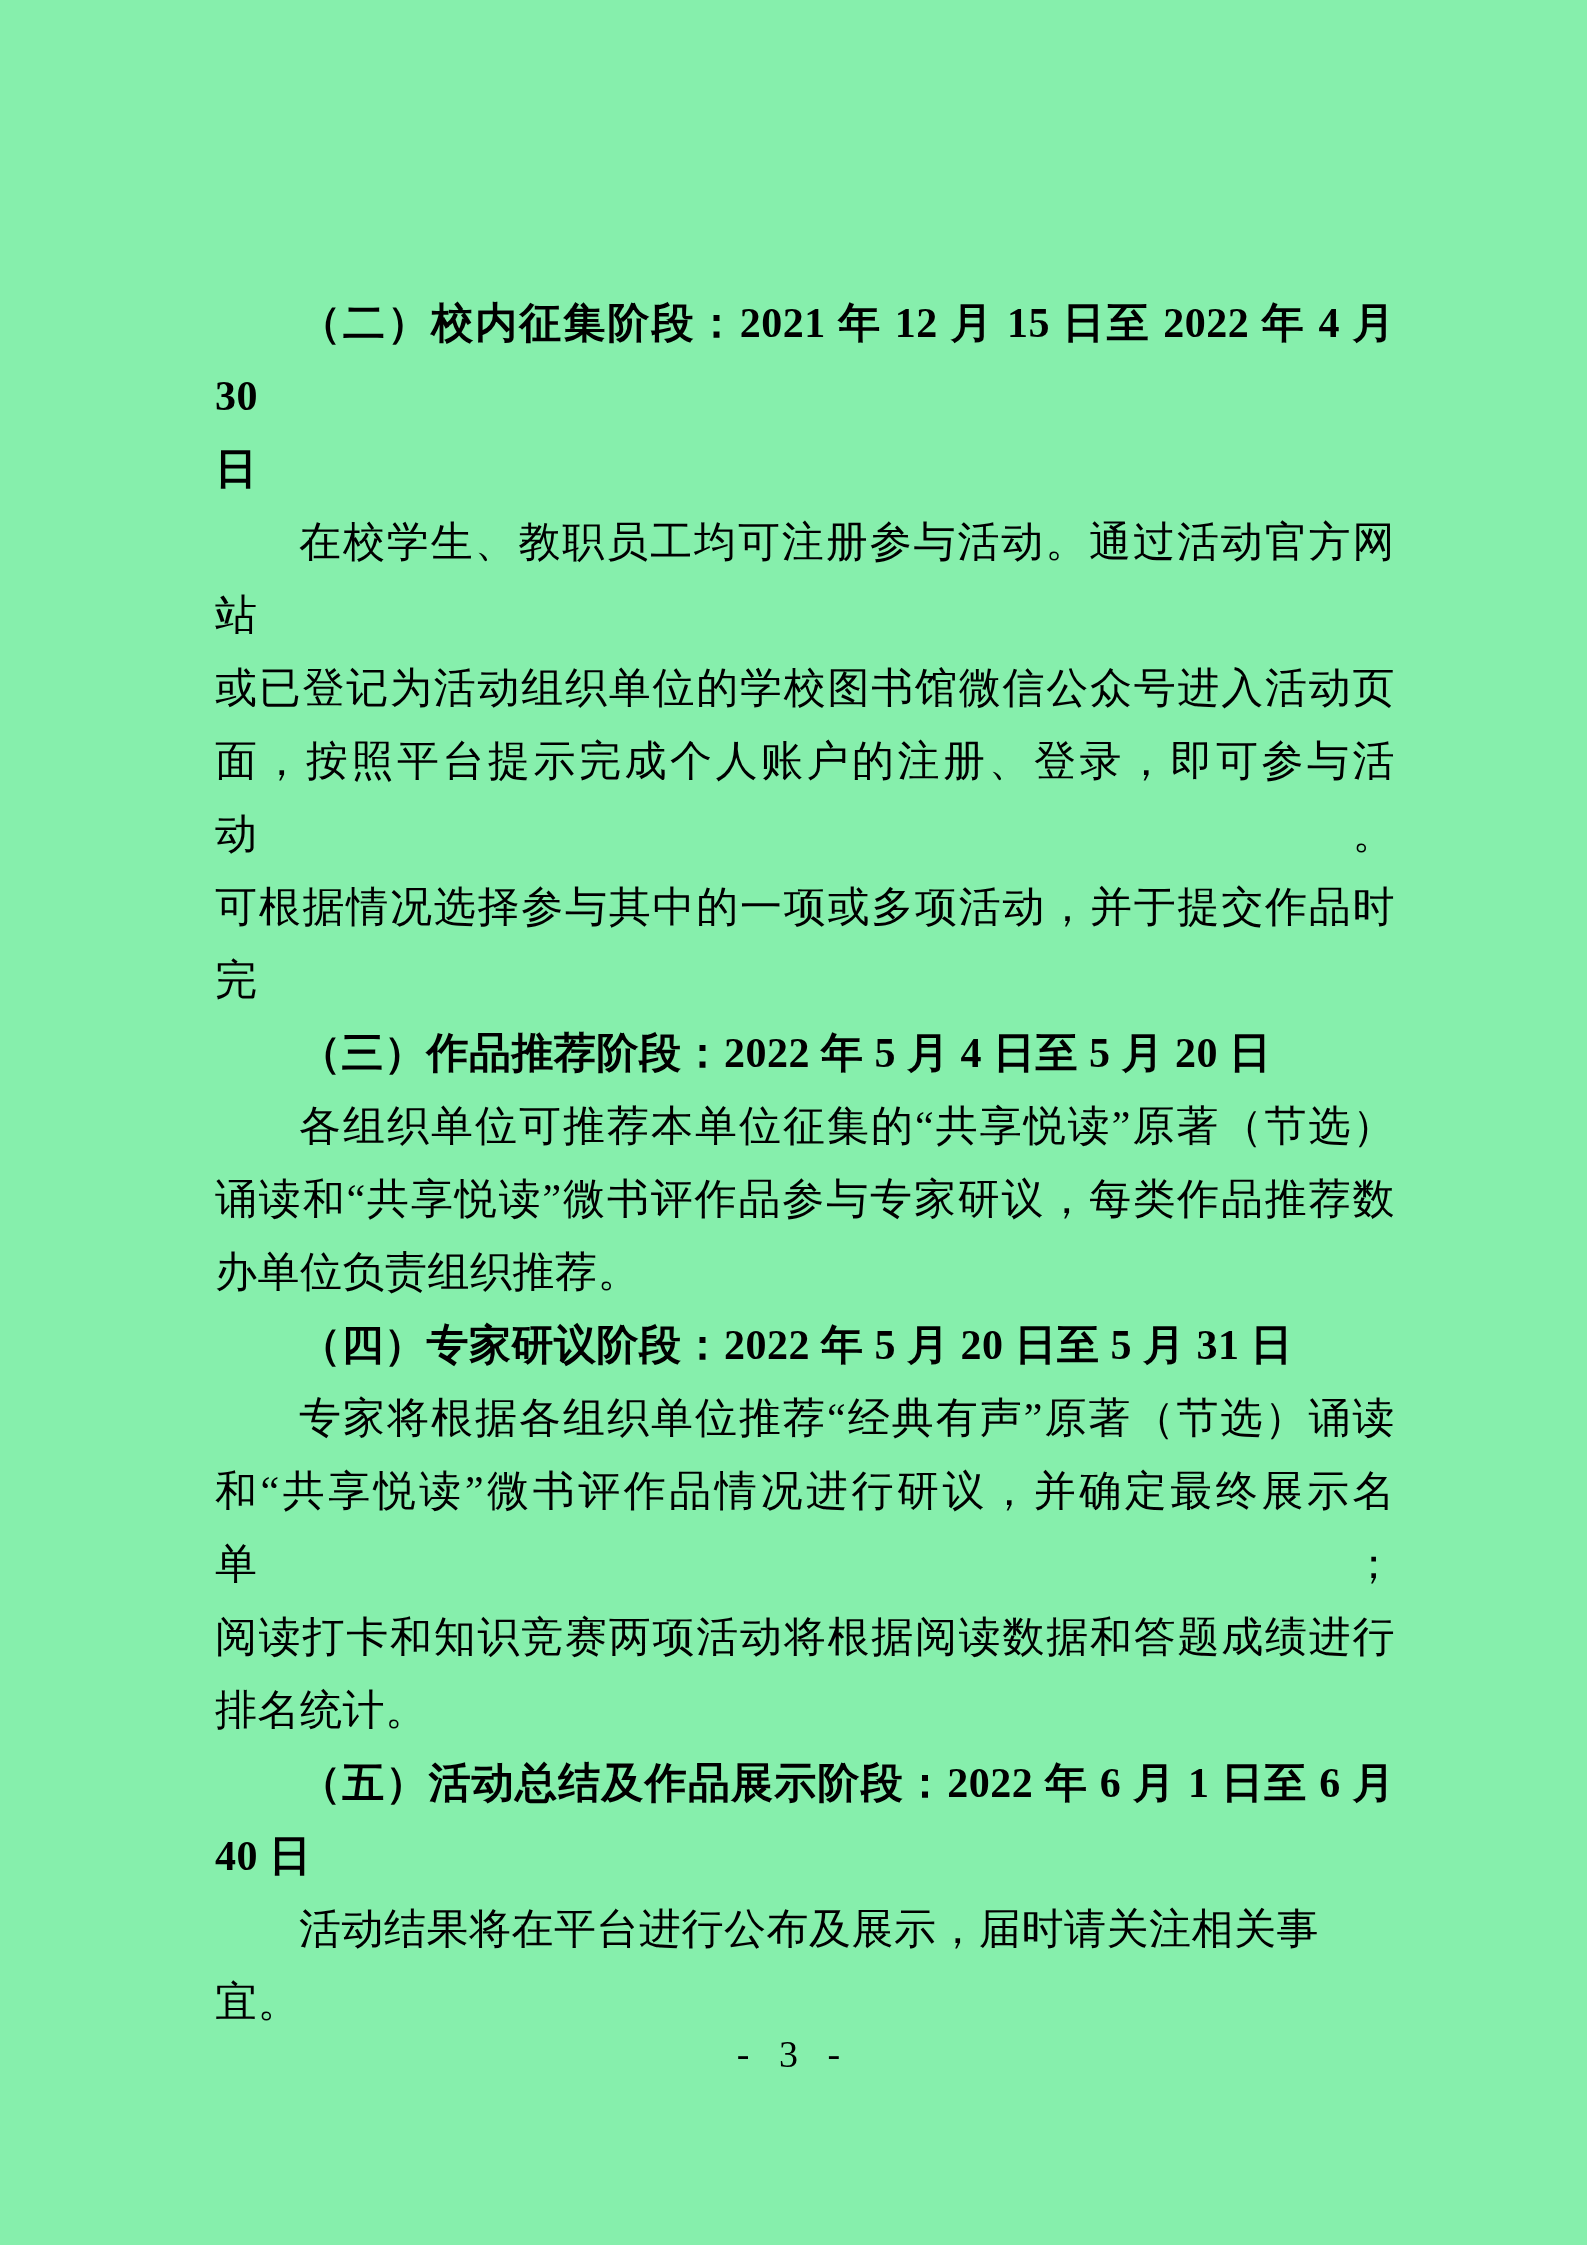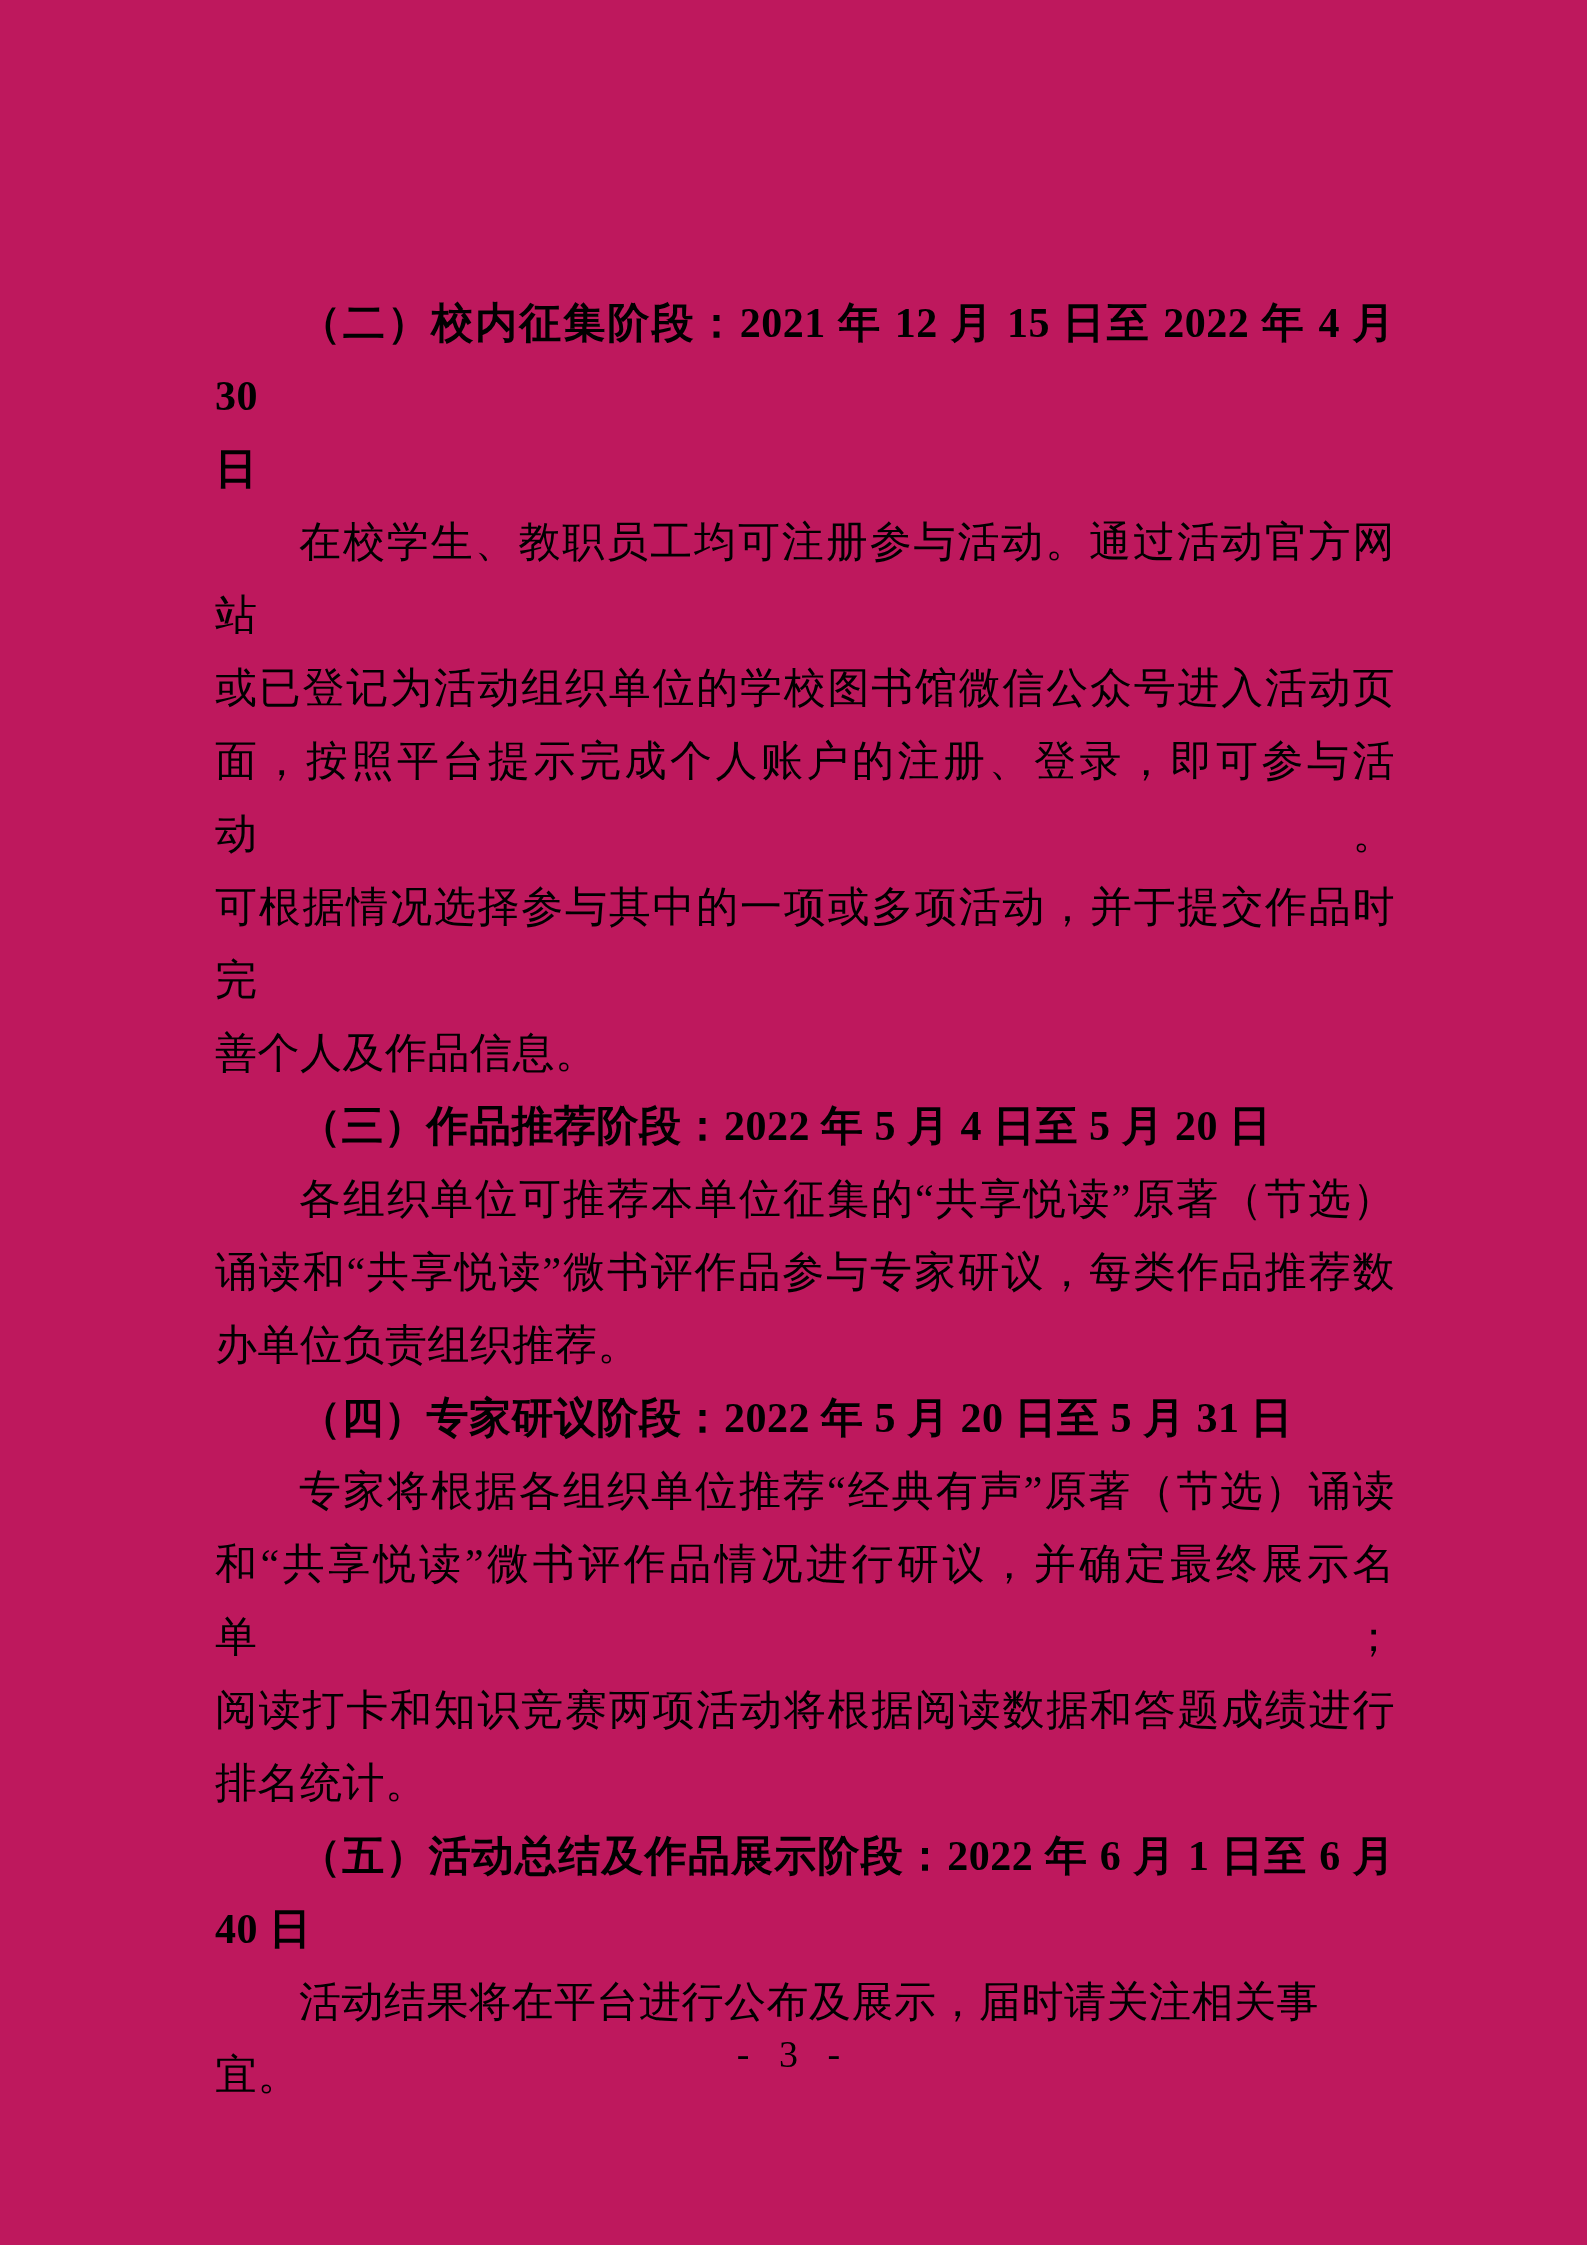--- a/index.html
+++ b/index.html
@@ -11,21 +11,21 @@
     height: 2245px;
     background: #ffffff;
     position: relative;
     overflow: hidden;
     color: #000000;
     font-family: "Liberation Serif", "DejaVu Serif", serif;
   }
   .page {
     position: absolute;
     inset: 0;
-    background: #be185d;
+    background: #86efac;
   }
   .doc-content {
     position: absolute;
     left: 215px;
     top: 287px;
     width: 1180px;
     font-size: 42px;
     line-height: 73px;
     letter-spacing: 0.5px;
   }
@@ -60,21 +60,20 @@
 <body>
 
 <div class="page">
   <div class="doc-content" id="doc-content">
       <div class="line just indent bold">（二）校内征集阶段：2021 年 12 月 15 日至 2022 年 4 月 30</div>
       <div class="line bold">日</div>
       <div class="line just indent">在校学生、教职员工均可注册参与活动。通过活动官方网站</div>
       <div class="line just">或已登记为活动组织单位的学校图书馆微信公众号进入活动页</div>
       <div class="line just">面，按照平台提示完成个人账户的注册、登录，即可参与活动。</div>
       <div class="line just">可根据情况选择参与其中的一项或多项活动，并于提交作品时完</div>
-      <div class="line">善个人及作品信息。</div>
       <div class="line indent bold">（三）作品推荐阶段：2022 年 5 月 4 日至 5 月 20 日</div>
       <div class="line just indent">各组织单位可推荐本单位征集的“共享悦读”原著（节选）</div>
       <div class="line just">诵读和“共享悦读”微书评作品参与专家研议，每类作品推荐数</div>
       <div class="line">办单位负责组织推荐。</div>
       <div class="line indent bold">（四）专家研议阶段：2022 年 5 月 20 日至 5 月 31 日</div>
       <div class="line just indent">专家将根据各组织单位推荐“经典有声”原著（节选）诵读</div>
       <div class="line just">和“共享悦读”微书评作品情况进行研议，并确定最终展示名单；</div>
       <div class="line just">阅读打卡和知识竞赛两项活动将根据阅读数据和答题成绩进行</div>
       <div class="line">排名统计。</div>
       <div class="line just indent bold">（五）活动总结及作品展示阶段：2022 年 6 月 1 日至 6 月</div>

